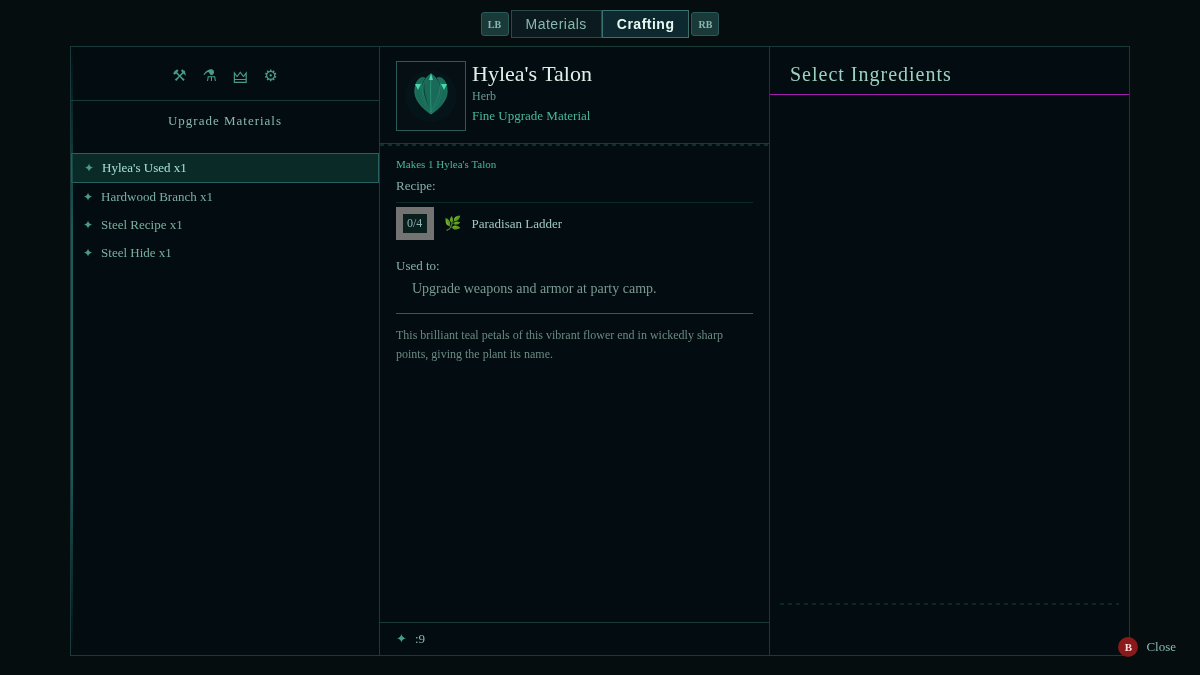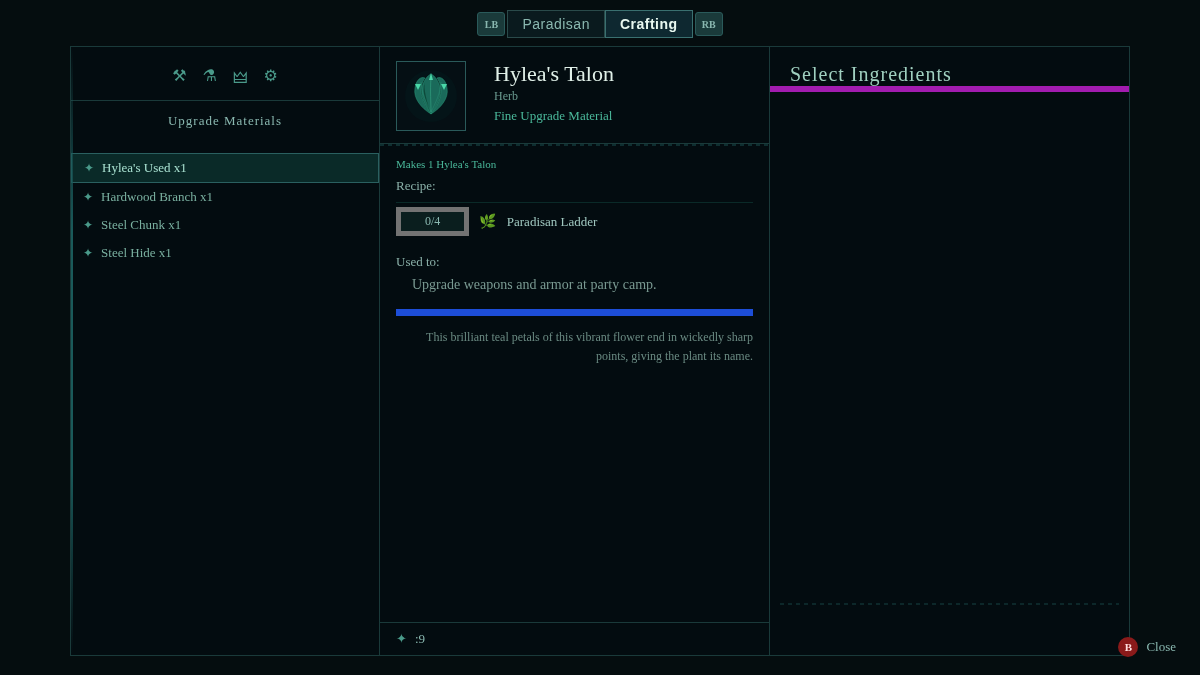--- a/index.html
+++ b/index.html
@@ -138,21 +138,21 @@
       border-left: none;
       background: #030c10;
       padding: 0;
       position: relative;
       display: flex;
       flex-direction: column;
     }
 
     .item-header {
       display: flex;
-      gap: 28px;
+      gap: 6px;
       padding: 14px 16px 12px;
       align-items: flex-start;
       border-bottom: 1px solid #1a3a3a;
     }
 
     .item-image {
       width: 70px;
       height: 70px;
       background: #050f14;
       border: 1px solid #2a5a5a;
@@ -210,23 +210,23 @@
       display: flex;
       align-items: center;
       gap: 10px;
       margin-bottom: 6px;
       padding: 4px 0;
       border-top: 1px solid #0a2a28;
     }
 
     .quantity-badge {
       background: #0a1e1e;
-      border: 5px solid #737373;
-      color: #8ab8b0;
-      padding: 2px 24px;
+      border: 7px solid #737373;
+      color: #8ab8b0;
+      padding: 2px 4px;
       font-size: 12px;
       min-width: 38px;
       text-align: left;
     }
 
     .recipe-icon {
       color: #4a9a8a;
       font-size: 14px;
     }
 
@@ -250,23 +250,22 @@
       color: #7a9a92;
       padding-left: 16px;
       line-height: 1.5;
     }
 
     .lore-text {
       margin-top: 14px;
       font-size: 12px;
       color: #6a8a82;
       line-height: 1.6;
-      border-top: 7px solid #1d4ed8;
+      border-top: 1px solid #1d4ed8;
       padding-top: 12px;
-      text-align: right;
     }
 
     .bottom-bar {
       padding: 8px 16px;
       border-top: 1px solid #1a3a3a;
       display: flex;
       align-items: center;
       gap: 8px;
     }
 
@@ -284,25 +283,25 @@
     .right-panel {
       width: 360px;
       border: 1px solid #1a3a3a;
       border-left: none;
       background: #030c10;
       flex-shrink: 0;
       position: relative;
     }
 
     .right-panel-title {
-      padding: 16px 20px 0;
+      padding: 16px 20px 8px;
       font-size: 20px;
       color: #a0d0c0;
       letter-spacing: 1px;
-      border-bottom: 6px solid #a21caf;
+      border-bottom: 1px solid #a21caf;
     }
 
     
     .deco-line {
       width: 100%;
       height: 2px;
       background: repeating-linear-gradient(
         to right,
         #1a5050 0px, #1a5050 4px,
         transparent 4px, transparent 8px
@@ -348,21 +347,21 @@
         transparent 4px, transparent 8px
       );
       opacity: 0.4;
     }
   </style>
 </head>
 <body>
 
 <div class="top-nav">
   <div class="controller-btn lb-btn">LB</div>
-  <button class="nav-button">Paradisan</button>
+  <button class="nav-button">Materials</button>
   <button class="nav-button active">Crafting</button>
   <div class="controller-btn rb-btn">RB</div>
 </div>
 
 <div class="main-content">
 
   <div class="left-panel">
     <div class="left-panel-icons">
       <span class="panel-icon">⚒</span>
       <span class="panel-icon">⚗</span>
@@ -374,21 +373,21 @@
     <div class="list-item selected">
       <span class="list-item-icon">✦</span>
       <span>Hylea's Used  x1</span>
     </div>
     <div class="list-item">
       <span class="list-item-icon">✦</span>
       <span>Hardwood Branch  x1</span>
     </div>
     <div class="list-item">
       <span class="list-item-icon">✦</span>
-      <span>Steel Chunk  x1</span>
+      <span>Steel Recipe  x1</span>
     </div>
     <div class="list-item">
       <span class="list-item-icon">✦</span>
       <span>Steel Hide  x1</span>
     </div>
   </div>
 
   <div class="middle-panel">
     <div class="item-header">
       <div class="item-image">

